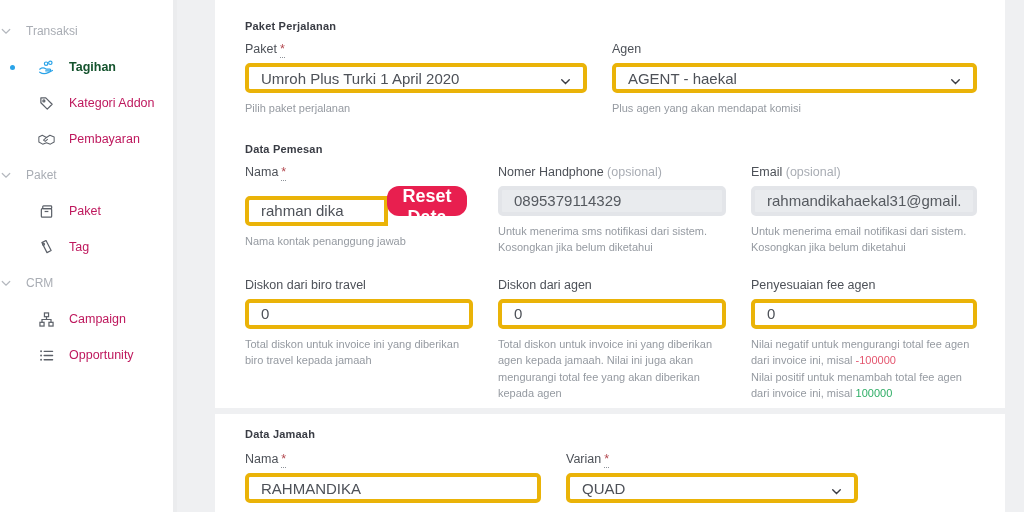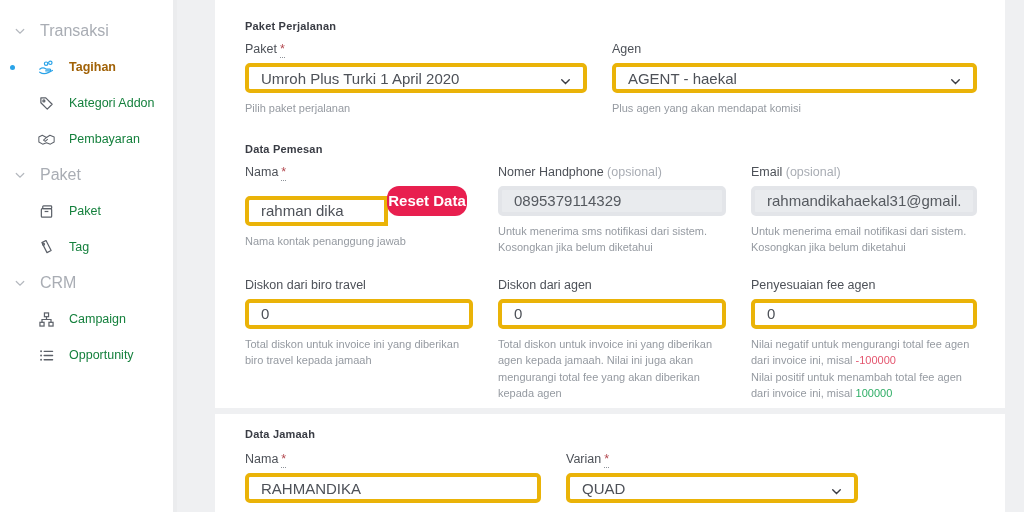--- a/index.html
+++ b/index.html
@@ -11,25 +11,25 @@
     position:relative;
     overflow:hidden;
   }
   
   .sidebar {
     position:absolute; left:0; top:0; width:177px; height:512px;
     background:#ffffff;
     border-right:4px solid #ebecee;
   }
   .side-row { display:flex; align-items:center; height:36px; position:relative; cursor:pointer; }
-  .side-row.group { color:#a9adb4; font-size:16px; padding-left:14px; gap:14px; }
-  .side-row.item { color:#15803d; font-size:12.5px; padding-left:38px; gap:14px; }
+  .side-row.group { color:#a9adb4; font-size:12px; gap:14px; }
+  .side-row.item { color:#be185d; font-size:12.5px; padding-left:38px; gap:14px; }
   .side-row .ic { width:17px; height:17px; color:#5c6169; display:flex; align-items:center; justify-content:center; flex:0 0 17px; }
   .side-row .chev { width:12px; height:12px; color:#b4b8be; display:flex; }
-  .side-row.item.active { color:#a16207; font-weight:700; }
+  .side-row.item.active { color:#14532d; font-weight:700; }
   .side-row.item.active .ic { color:#2aa3e8; }
   .active-dot { position:absolute; left:10px; top:16px; width:5px; height:5px; border-radius:50%; background:#2aa3e8; }
   .sidebar-pad { height:13px; }
   
   .main { position:absolute; left:215px; top:0; width:790px; }
   .card { background:#ffffff; }
   .card1 { height:408px; padding:20px 28px 0 30px; }
   .card-gap { height:6px; }
   .card2 { height:98px; padding:14px 28px 0 30px; }
   .sec-title { font-size:11px; font-weight:700; color:#393c44; letter-spacing:.2px; }
@@ -55,21 +55,21 @@
   .w-c2 { width:230px; }
   .w-c3 { width:228px; }
   .mt10 { margin-top:10px; }
   .mt26 { margin-top:26px; }
   .mt22 { margin-top:22px; }
   .mt12 { margin-top:12px; }
   .name-group { display:flex; }
   .name-group input { width:143px; border-radius:5px 0 0 5px;margin-top:10px; }
   .btn-reset {
     width:80px; height:30px; margin-left:-1px; border:none; border-radius:12px;
-    background:#e81f4f; color:#fff; font-weight:700; font-size:15px;
+    background:#e81f4f; color:#fff; font-weight:700; font-size:18px;
     font-family:"Liberation Sans",sans-serif; cursor:pointer;
   }
 </style>
 </head>
 <body>
 
 <nav class="sidebar">
   <div class="sidebar-pad"></div>
 
   <div class="side-row group">

